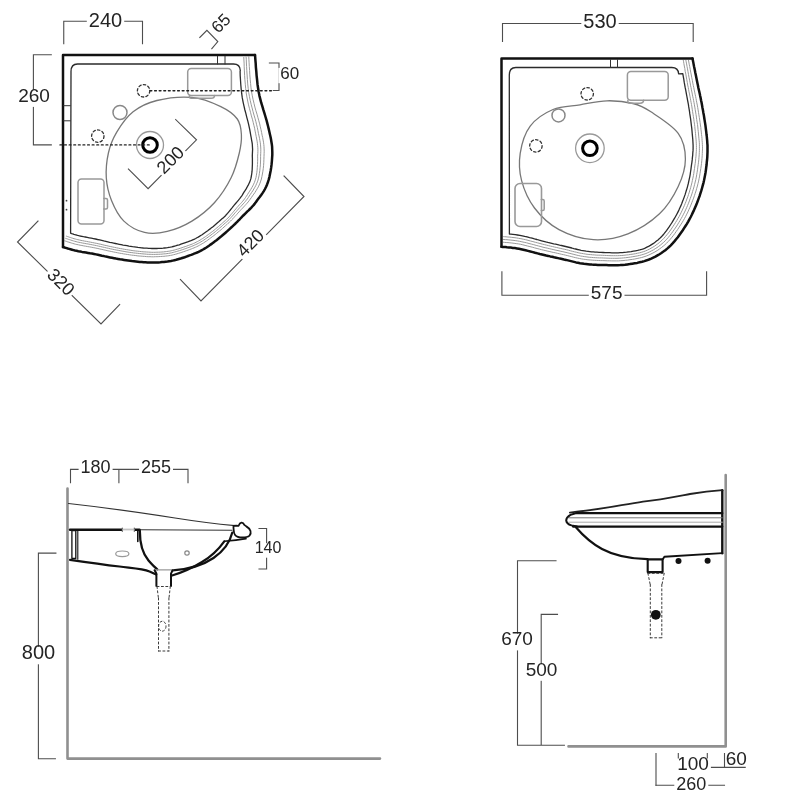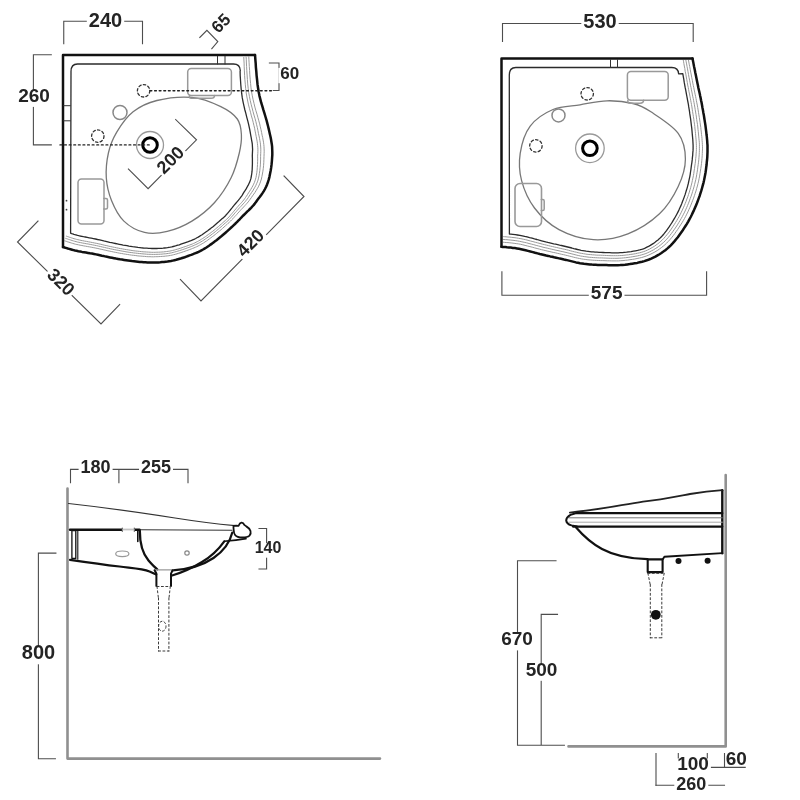--- a/index.html
+++ b/index.html
@@ -1,15 +1,15 @@
 <!DOCTYPE html>
 <html><head><meta charset="utf-8">
 <style>
   html,body{margin:0;padding:0;background:#fff;}
-  #c{width:800px;height:800px;font-weight:bold;}
+  #c{width:800px;height:800px;}
 </style></head>
 <body>
 <div id="c"><svg width="800" height="800" viewBox="0 0 800 800">
       <rect width="800" height="800" fill="#ffffff"></rect>
       <g stroke-linecap="round" stroke-linejoin="round" fill="none">
         <path d="M248.8,56.9 L248.9,59.5 L249.1,62.8 L249.3,66.5 L249.6,70.5 L249.8,74.8 L250.2,79.2 L250.6,83.6 L251.0,87.9 L251.6,92.0 L252.3,95.8 L253.1,99.6 L254.0,103.4 L254.9,107.1 L255.9,110.7 L257.0,114.2 L257.9,117.5 L258.8,120.8 L259.7,123.9 L260.3,126.8 L261.0,129.7 L261.6,132.5 L262.1,135.2 L262.7,137.6 L263.1,140.0 L263.5,142.2 L263.8,144.4 L264.0,146.6 L264.1,148.9 L264.2,151.2 L264.1,153.7 L264.0,156.5 L263.9,159.3 L263.8,162.3 L263.6,165.3 L263.3,168.3 L262.9,171.2 L262.4,174.0 L261.9,176.6 L261.4,179.0 L260.7,181.1 L260.0,183.1 L259.2,185.0 L258.3,186.9 L257.2,188.8 L256.1,190.6 L255.0,192.4 L253.8,194.1 L252.5,195.9 L251.3,197.7 L250.2,199.2 L249.2,200.6 L248.2,201.9 L247.1,203.2 L246.0,204.4 L244.9,205.6 L243.7,206.9 L242.6,208.1 L241.4,209.3 L240.2,210.6 L239.0,211.9 L237.9,213.1 L236.9,214.3 L235.9,215.4 L234.8,216.5 L233.8,217.7 L232.8,218.8 L231.7,219.9 L230.6,221.0 L229.4,222.2 L228.1,223.3 L226.8,224.6 L225.4,225.8 L224.0,227.1 L222.5,228.4 L221.1,229.7 L219.6,230.9 L218.1,232.1 L216.7,233.3 L215.2,234.5 L213.8,235.6 L212.3,236.7 L210.8,237.8 L209.4,238.9 L207.9,240.0 L206.5,241.0 L205.0,241.9 L203.6,242.9 L202.2,243.7 L200.8,244.5 L199.4,245.3 L198.1,246.0 L196.7,246.7 L195.3,247.3 L194.0,247.9 L192.6,248.4 L191.2,249.0 L189.7,249.5 L188.2,250.1 L186.7,250.6 L185.1,251.2 L183.5,251.7 L181.9,252.3 L180.2,252.8 L178.6,253.3 L177.0,253.8 L175.3,254.3 L173.7,254.7 L172.1,255.1 L170.5,255.4 L168.9,255.7 L167.3,255.9 L165.6,256.1 L163.9,256.3 L162.3,256.4 L160.5,256.5 L158.8,256.6 L157.1,256.7 L155.3,256.7 L153.6,256.8 L151.8,256.8 L150.0,256.7 L148.2,256.7 L146.4,256.6 L144.6,256.4 L142.8,256.3 L140.9,256.1 L139.1,256.0 L137.2,255.8 L135.3,255.5 L133.4,255.3 L131.5,255.1 L129.6,254.8 L127.6,254.5 L125.7,254.2 L123.7,253.9 L121.7,253.5 L119.7,253.2 L117.7,252.8 L115.7,252.4 L113.8,252.0 L111.8,251.6 L109.9,251.2 L107.9,250.8 L105.9,250.3 L103.9,249.9 L101.9,249.4 L99.9,249.0 L97.9,248.5 L95.9,248.1 L93.8,247.7 L91.8,247.3 L89.8,246.9 L87.7,246.6 L85.7,246.2 L83.8,245.9 L81.9,245.5 L80.1,245.2 L78.4,244.8 L76.9,244.5 L75.4,244.2 L74.1,243.8 L72.7,243.4 L71.4,243.0 L70.1,242.6 L68.9,242.2 L67.8,241.9 L66.8,241.5 L65.9,241.2 L65.1,241.0 L64.8,240.9" stroke="#999" stroke-width="1"></path>
         <path d="M246.1,57.2 L246.3,59.7 L246.4,63.0 L246.6,66.7 L246.8,70.7 L247.1,75.0 L247.4,79.5 L247.7,83.9 L248.2,88.3 L248.7,92.5 L249.4,96.4 L250.2,100.3 L251.1,104.2 L252.1,107.9 L253.0,111.5 L254.0,115.1 L255.0,118.4 L255.9,121.7 L256.6,124.7 L257.3,127.5 L257.9,130.4 L258.4,133.3 L259.0,135.9 L259.5,138.3 L259.9,140.6 L260.3,142.8 L260.5,144.9 L260.7,147.0 L260.8,149.1 L260.8,151.2 L260.7,153.7 L260.6,156.3 L260.6,159.1 L260.5,162.0 L260.4,164.9 L260.1,167.8 L259.8,170.6 L259.4,173.3 L259.0,175.9 L258.5,178.1 L258.0,180.1 L257.4,181.9 L256.6,183.7 L255.8,185.5 L254.9,187.2 L253.8,189.0 L252.8,190.8 L251.6,192.5 L250.4,194.3 L249.2,196.1 L248.2,197.7 L247.3,199.0 L246.3,200.2 L245.3,201.5 L244.3,202.7 L243.2,203.9 L242.1,205.1 L240.9,206.4 L239.7,207.6 L238.5,209.0 L237.3,210.3 L236.3,211.5 L235.2,212.7 L234.2,213.9 L233.3,215.0 L232.3,216.1 L231.3,217.2 L230.2,218.4 L229.2,219.5 L228.0,220.6 L226.7,221.8 L225.3,223.0 L223.9,224.2 L222.5,225.5 L221.1,226.8 L219.6,228.0 L218.2,229.3 L216.7,230.5 L215.3,231.7 L213.9,232.8 L212.4,233.9 L211.0,235.0 L209.5,236.1 L208.1,237.1 L206.6,238.2 L205.2,239.1 L203.8,240.1 L202.4,241.0 L201.0,241.8 L199.7,242.6 L198.4,243.3 L197.0,244.0 L195.7,244.6 L194.4,245.2 L193.1,245.8 L191.7,246.3 L190.3,246.9 L188.9,247.4 L187.4,247.9 L185.9,248.5 L184.3,249.0 L182.7,249.6 L181.1,250.1 L179.5,250.6 L177.9,251.1 L176.3,251.6 L174.7,252.0 L173.2,252.4 L171.6,252.8 L170.1,253.1 L168.5,253.4 L166.9,253.6 L165.3,253.8 L163.7,253.9 L162.1,254.1 L160.4,254.2 L158.7,254.3 L157.0,254.3 L155.3,254.4 L153.5,254.4 L151.8,254.4 L150.1,254.3 L148.3,254.3 L146.6,254.2 L144.8,254.0 L143.0,253.9 L141.2,253.7 L139.3,253.5 L137.4,253.3 L135.5,253.1 L133.7,252.9 L131.8,252.6 L129.9,252.4 L128.0,252.1 L126.0,251.8 L124.1,251.4 L122.1,251.1 L120.1,250.7 L118.2,250.3 L116.2,250.0 L114.3,249.6 L112.3,249.2 L110.4,248.8 L108.4,248.3 L106.4,247.9 L104.4,247.4 L102.4,247.0 L100.4,246.5 L98.4,246.1 L96.4,245.6 L94.3,245.2 L92.3,244.8 L90.2,244.4 L88.2,244.0 L86.2,243.7 L84.2,243.3 L82.3,243.0 L80.6,242.6 L78.9,242.3 L77.4,242.0 L76.1,241.6 L74.7,241.3 L73.4,240.9 L72.1,240.5 L70.9,240.1 L69.7,239.7 L68.6,239.4 L67.6,239.0 L66.7,238.7 L65.8,238.5 L65.6,238.4" stroke="#999" stroke-width="1"></path>
         <path d="M243.8,57.4 L243.9,59.9 L244.1,63.1 L244.2,66.8 L244.4,70.9 L244.6,75.3 L244.9,79.7 L245.3,84.2 L245.7,88.6 L246.2,92.9 L246.9,97.0 L247.7,101.0 L248.5,104.9 L249.5,108.7 L250.5,112.3 L251.4,115.9 L252.4,119.2 L253.2,122.4 L253.9,125.4 L254.6,128.2 L255.1,131.1 L255.7,133.9 L256.2,136.5 L256.7,139.0 L257.1,141.2 L257.4,143.3 L257.6,145.3 L257.8,147.3 L257.9,149.2 L257.9,151.3 L257.8,153.6 L257.6,156.1 L257.7,158.9 L257.6,161.7 L257.5,164.5 L257.3,167.4 L257.1,170.1 L256.8,172.7 L256.4,175.2 L256.0,177.4 L255.5,179.2 L255.0,180.8 L254.4,182.5 L253.6,184.2 L252.8,185.9 L251.8,187.6 L250.8,189.4 L249.7,191.1 L248.5,192.9 L247.4,194.7 L246.4,196.2 L245.5,197.5 L244.6,198.8 L243.7,200.0 L242.7,201.2 L241.7,202.4 L240.6,203.6 L239.4,204.8 L238.2,206.2 L237.0,207.5 L235.9,208.9 L234.8,210.1 L233.8,211.3 L232.8,212.5 L231.9,213.6 L230.9,214.7 L229.9,215.9 L228.9,217.0 L227.9,218.1 L226.7,219.2 L225.4,220.4 L224.0,221.6 L222.7,222.8 L221.3,224.1 L219.8,225.3 L218.4,226.6 L216.9,227.8 L215.5,229.0 L214.1,230.2 L212.7,231.3 L211.2,232.4 L209.8,233.5 L208.3,234.5 L206.9,235.6 L205.5,236.6 L204.1,237.5 L202.7,238.5 L201.3,239.3 L200.0,240.2 L198.7,240.9 L197.4,241.6 L196.1,242.2 L194.9,242.9 L193.6,243.4 L192.3,244.0 L191.0,244.5 L189.6,245.0 L188.2,245.5 L186.7,246.1 L185.2,246.6 L183.6,247.1 L182.1,247.7 L180.5,248.2 L178.9,248.7 L177.3,249.2 L175.7,249.6 L174.2,250.1 L172.7,250.4 L171.1,250.8 L169.7,251.1 L168.2,251.3 L166.6,251.5 L165.1,251.7 L163.5,251.9 L161.9,252.0 L160.3,252.1 L158.6,252.2 L156.9,252.2 L155.2,252.3 L153.5,252.3 L151.8,252.3 L150.1,252.2 L148.4,252.1 L146.7,252.0 L144.9,251.9 L143.1,251.8 L141.3,251.6 L139.5,251.4 L137.7,251.2 L135.8,251.0 L133.9,250.8 L132.1,250.5 L130.2,250.2 L128.3,249.9 L126.4,249.6 L124.4,249.3 L122.5,248.9 L120.5,248.6 L118.5,248.2 L116.6,247.8 L114.7,247.4 L112.8,247.0 L110.8,246.6 L108.9,246.2 L106.9,245.7 L104.9,245.3 L102.9,244.8 L100.9,244.3 L98.9,243.9 L96.8,243.4 L94.7,243.0 L92.7,242.6 L90.6,242.2 L88.5,241.8 L86.5,241.4 L84.6,241.1 L82.7,240.7 L81.0,240.4 L79.4,240.0 L77.9,239.7 L76.6,239.4 L75.3,239.0 L74.0,238.7 L72.8,238.3 L71.6,237.9 L70.4,237.5 L69.3,237.2 L68.3,236.8 L67.4,236.5 L66.5,236.2 L66.3,236.2" stroke="#999" stroke-width="1"></path>
         <path d="M71,71.5 Q71,64 77.5,64 L233.5,64 Q240.0,64 240.3,70.5 L240.1,71.3 L240.2,75.6 L240.5,80.2 L240.8,84.7 L241.2,89.3 L241.7,93.7 L242.3,97.9 L243.1,102.1 L244.0,106.1 L244.9,110.0 L245.9,113.7 L246.8,117.3 L247.7,120.7 L248.5,123.8 L249.1,126.7 L249.7,129.4 L250.2,132.2 L250.7,135.1 L251.2,137.7 L251.6,140.1 L252.0,142.2 L252.3,144.2 L252.4,146.0 L252.5,147.8 L252.6,149.5 L252.5,151.4 L252.4,153.5 L252.3,155.9 L252.4,158.4 L252.4,161.1 L252.4,163.9 L252.3,166.6 L252.2,169.2 L252.0,171.7 L251.7,174.0 L251.4,176.0 L251.1,177.5 L250.8,178.9 L250.3,180.4 L249.8,181.9 L249.0,183.5 L248.2,185.1 L247.3,186.8 L246.3,188.6 L245.2,190.4 L244.0,192.2 L243.1,193.7 L242.4,194.9 L241.6,196.1 L240.8,197.2 L239.9,198.4 L238.9,199.6 L237.9,200.8 L236.8,202.1 L235.6,203.5 L234.4,204.9 L233.2,206.3 L232.2,207.6 L231.2,208.8 L230.3,210.0 L229.4,211.1 L228.4,212.3 L227.5,213.4 L226.5,214.5 L225.5,215.7 L224.4,216.8 L223.1,217.9 L221.7,219.1 L220.4,220.3 L219.0,221.6 L217.5,222.8 L216.1,224.0 L214.7,225.2 L213.3,226.4 L211.9,227.5 L210.5,228.6 L209.1,229.6 L207.7,230.7 L206.2,231.7 L204.8,232.7 L203.4,233.7 L202.1,234.7 L200.7,235.5 L199.4,236.4 L198.2,237.1 L196.9,237.8 L195.7,238.5 L194.5,239.1 L193.3,239.6 L192.1,240.2 L190.9,240.7 L189.6,241.2 L188.3,241.7 L186.9,242.2 L185.5,242.7 L184.0,243.2 L182.4,243.7 L180.9,244.2 L179.3,244.8 L177.8,245.2 L176.2,245.7 L174.7,246.1 L173.2,246.5 L171.8,246.9 L170.3,247.2 L168.9,247.4 L167.5,247.7 L166.1,247.9 L164.6,248.0 L163.1,248.2 L161.6,248.3 L160.0,248.4 L158.4,248.4 L156.8,248.5 L155.1,248.5 L153.5,248.5 L151.8,248.5 L150.2,248.4 L148.6,248.3 L146.9,248.2 L145.2,248.1 L143.4,248.0 L141.7,247.8 L139.9,247.6 L138.0,247.4 L136.2,247.1 L134.4,246.9 L132.6,246.7 L130.7,246.4 L128.9,246.1 L127.0,245.7 L125.1,245.4 L123.1,245.1 L121.2,244.7 L119.2,244.3 L117.3,243.9 L115.4,243.5 L113.6,243.1 L111.7,242.7 L109.7,242.3 L107.8,241.8 L105.8,241.3 L103.8,240.9 L101.7,240.4 L99.7,239.9 L97.6,239.5 L95.5,239.0 L93.4,238.6 L91.3,238.2 L89.2,237.8 L87.2,237.4 L85.3,237.0 L83.5,236.7 L81.8,236.3 L80.2,236.0 L78.8,235.7 L77.6,235.4 L76.4,235.0 L75.1,234.7 L73.9,234.3 L72.8,233.9 L71.7,233.6 L70.6,233.2 L70.6,233.2 Z" stroke="#2b2b2b" stroke-width="1.3"></path>
         <path d="M255.0,55.0 L255.2,57.2 L255.4,60.1 L255.7,63.5 L255.9,67.3 L256.3,71.4 L256.6,75.6 L257.1,80.0 L257.5,84.2 L258.1,88.3 L258.7,92.0 L259.4,95.6 L260.3,99.1 L261.2,102.7 L262.3,106.2 L263.3,109.7 L264.4,113.1 L265.4,116.5 L266.4,119.8 L267.2,122.9 L268.0,126.0 L268.7,128.9 L269.3,131.6 L269.9,134.3 L270.5,136.8 L271.0,139.2 L271.4,141.7 L271.8,144.2 L272.1,146.7 L272.2,149.3 L272.3,152.0 L272.3,154.9 L272.1,157.9 L271.9,161.0 L271.6,164.2 L271.2,167.4 L270.7,170.5 L270.1,173.6 L269.5,176.6 L268.8,179.4 L268.0,182.0 L267.1,184.4 L266.1,186.8 L265.0,189.0 L263.8,191.1 L262.5,193.1 L261.2,195.0 L259.9,196.8 L258.5,198.6 L257.2,200.3 L256.0,202.0 L254.8,203.6 L253.6,205.1 L252.3,206.5 L251.1,207.8 L249.9,209.0 L248.6,210.3 L247.4,211.4 L246.2,212.6 L245.0,213.8 L243.8,215.0 L242.6,216.2 L241.5,217.3 L240.4,218.5 L239.4,219.6 L238.3,220.7 L237.2,221.8 L236.1,222.9 L235.0,224.0 L233.8,225.1 L232.5,226.3 L231.2,227.5 L229.8,228.8 L228.4,230.1 L227.0,231.4 L225.5,232.7 L224.0,234.0 L222.5,235.3 L221.0,236.6 L219.5,237.8 L218.0,239.0 L216.5,240.2 L215.0,241.3 L213.5,242.4 L212.0,243.6 L210.5,244.6 L209.0,245.7 L207.5,246.7 L206.0,247.7 L204.5,248.6 L203.0,249.5 L201.5,250.3 L200.0,251.1 L198.6,251.8 L197.1,252.5 L195.6,253.1 L194.1,253.7 L192.6,254.3 L191.1,254.9 L189.6,255.4 L188.0,256.0 L186.4,256.6 L184.7,257.2 L183.1,257.7 L181.4,258.3 L179.7,258.8 L178.0,259.3 L176.2,259.8 L174.5,260.2 L172.7,260.6 L171.0,261.0 L169.2,261.3 L167.5,261.6 L165.7,261.8 L163.9,262.0 L162.1,262.1 L160.3,262.3 L158.5,262.4 L156.7,262.4 L154.8,262.5 L153.0,262.5 L151.1,262.5 L149.3,262.5 L147.4,262.4 L145.5,262.3 L143.6,262.2 L141.7,262.0 L139.8,261.9 L137.9,261.7 L135.9,261.5 L134.0,261.3 L132.0,261.1 L130.1,260.8 L128.1,260.5 L126.1,260.2 L124.1,259.9 L122.0,259.6 L120.0,259.3 L118.0,258.9 L116.0,258.6 L114.0,258.2 L112.0,257.8 L110.0,257.4 L108.0,257.0 L106.0,256.6 L103.9,256.1 L101.9,255.7 L99.9,255.2 L97.9,254.8 L96.0,254.4 L94.0,254.0 L92.0,253.6 L90.0,253.3 L88.0,252.9 L86.0,252.5 L84.0,252.2 L82.0,251.9 L80.2,251.5 L78.3,251.2 L76.6,250.8 L75.0,250.5 L73.5,250.1 L72.0,249.7 L70.5,249.3 L69.1,248.9 L67.8,248.5 L66.6,248.1 L65.5,247.8 L64.5,247.5 L63.7,247.2 L63.0,247.0" stroke="#111" stroke-width="2.5"></path>

